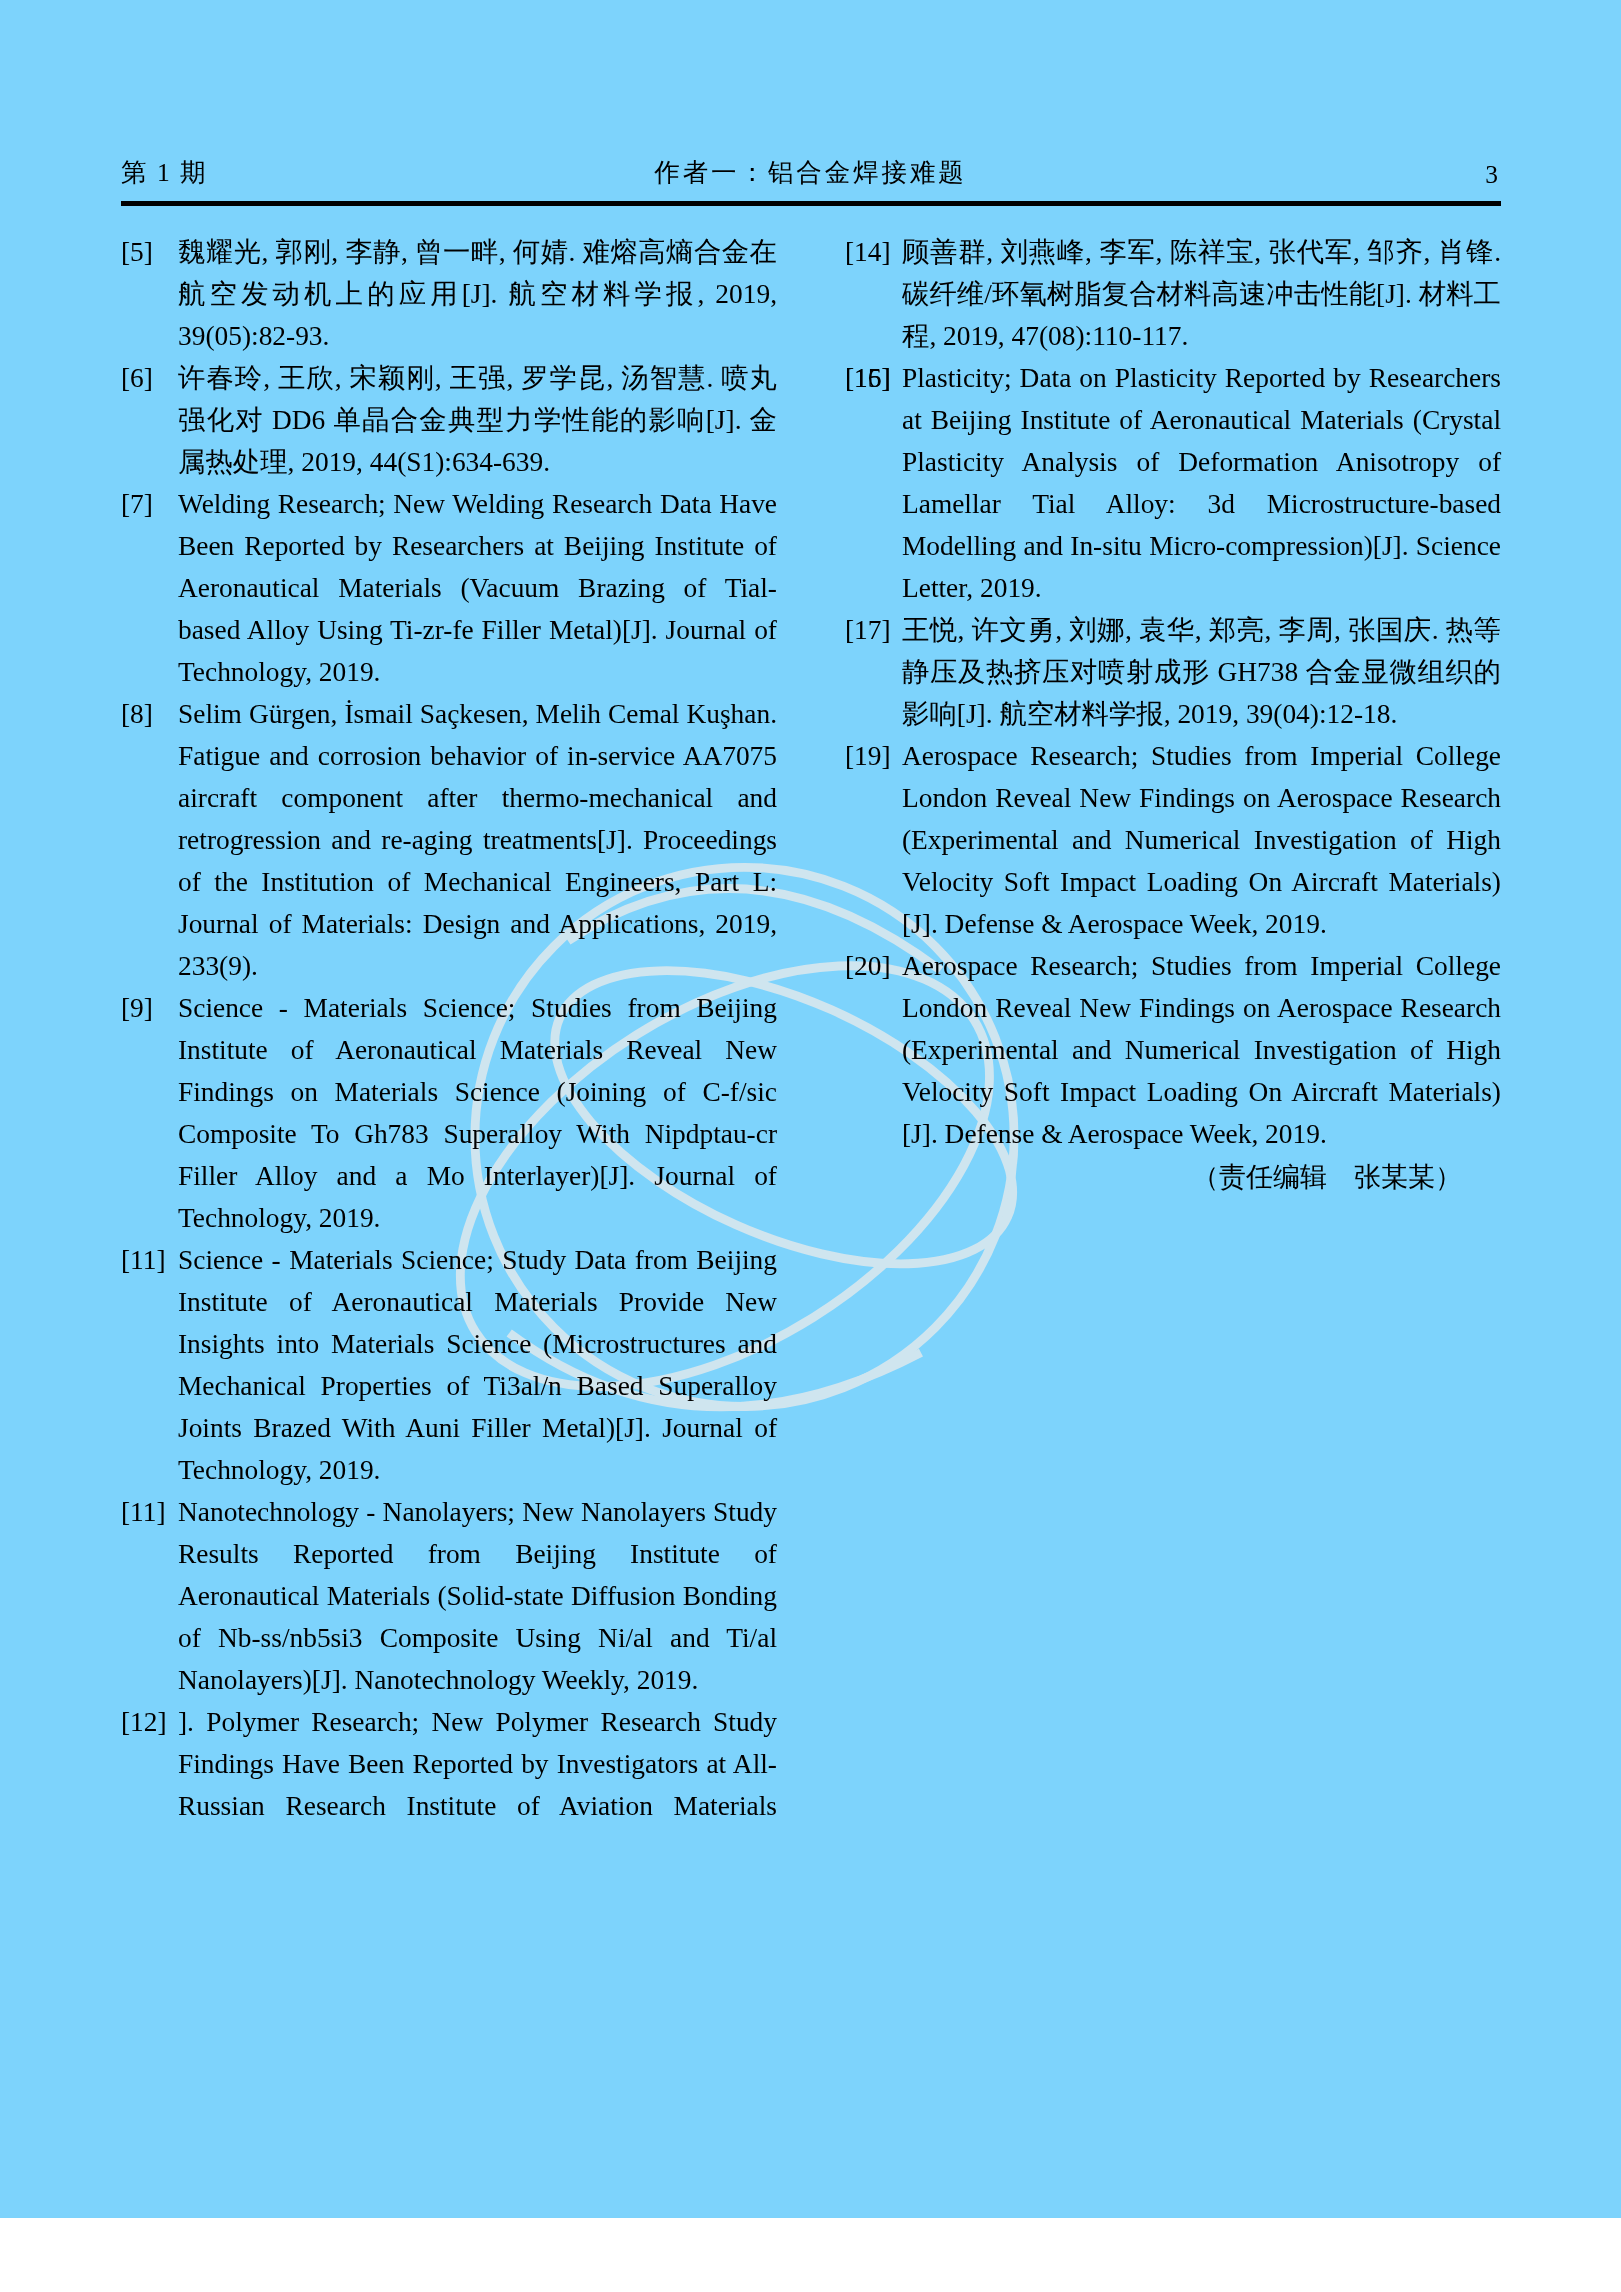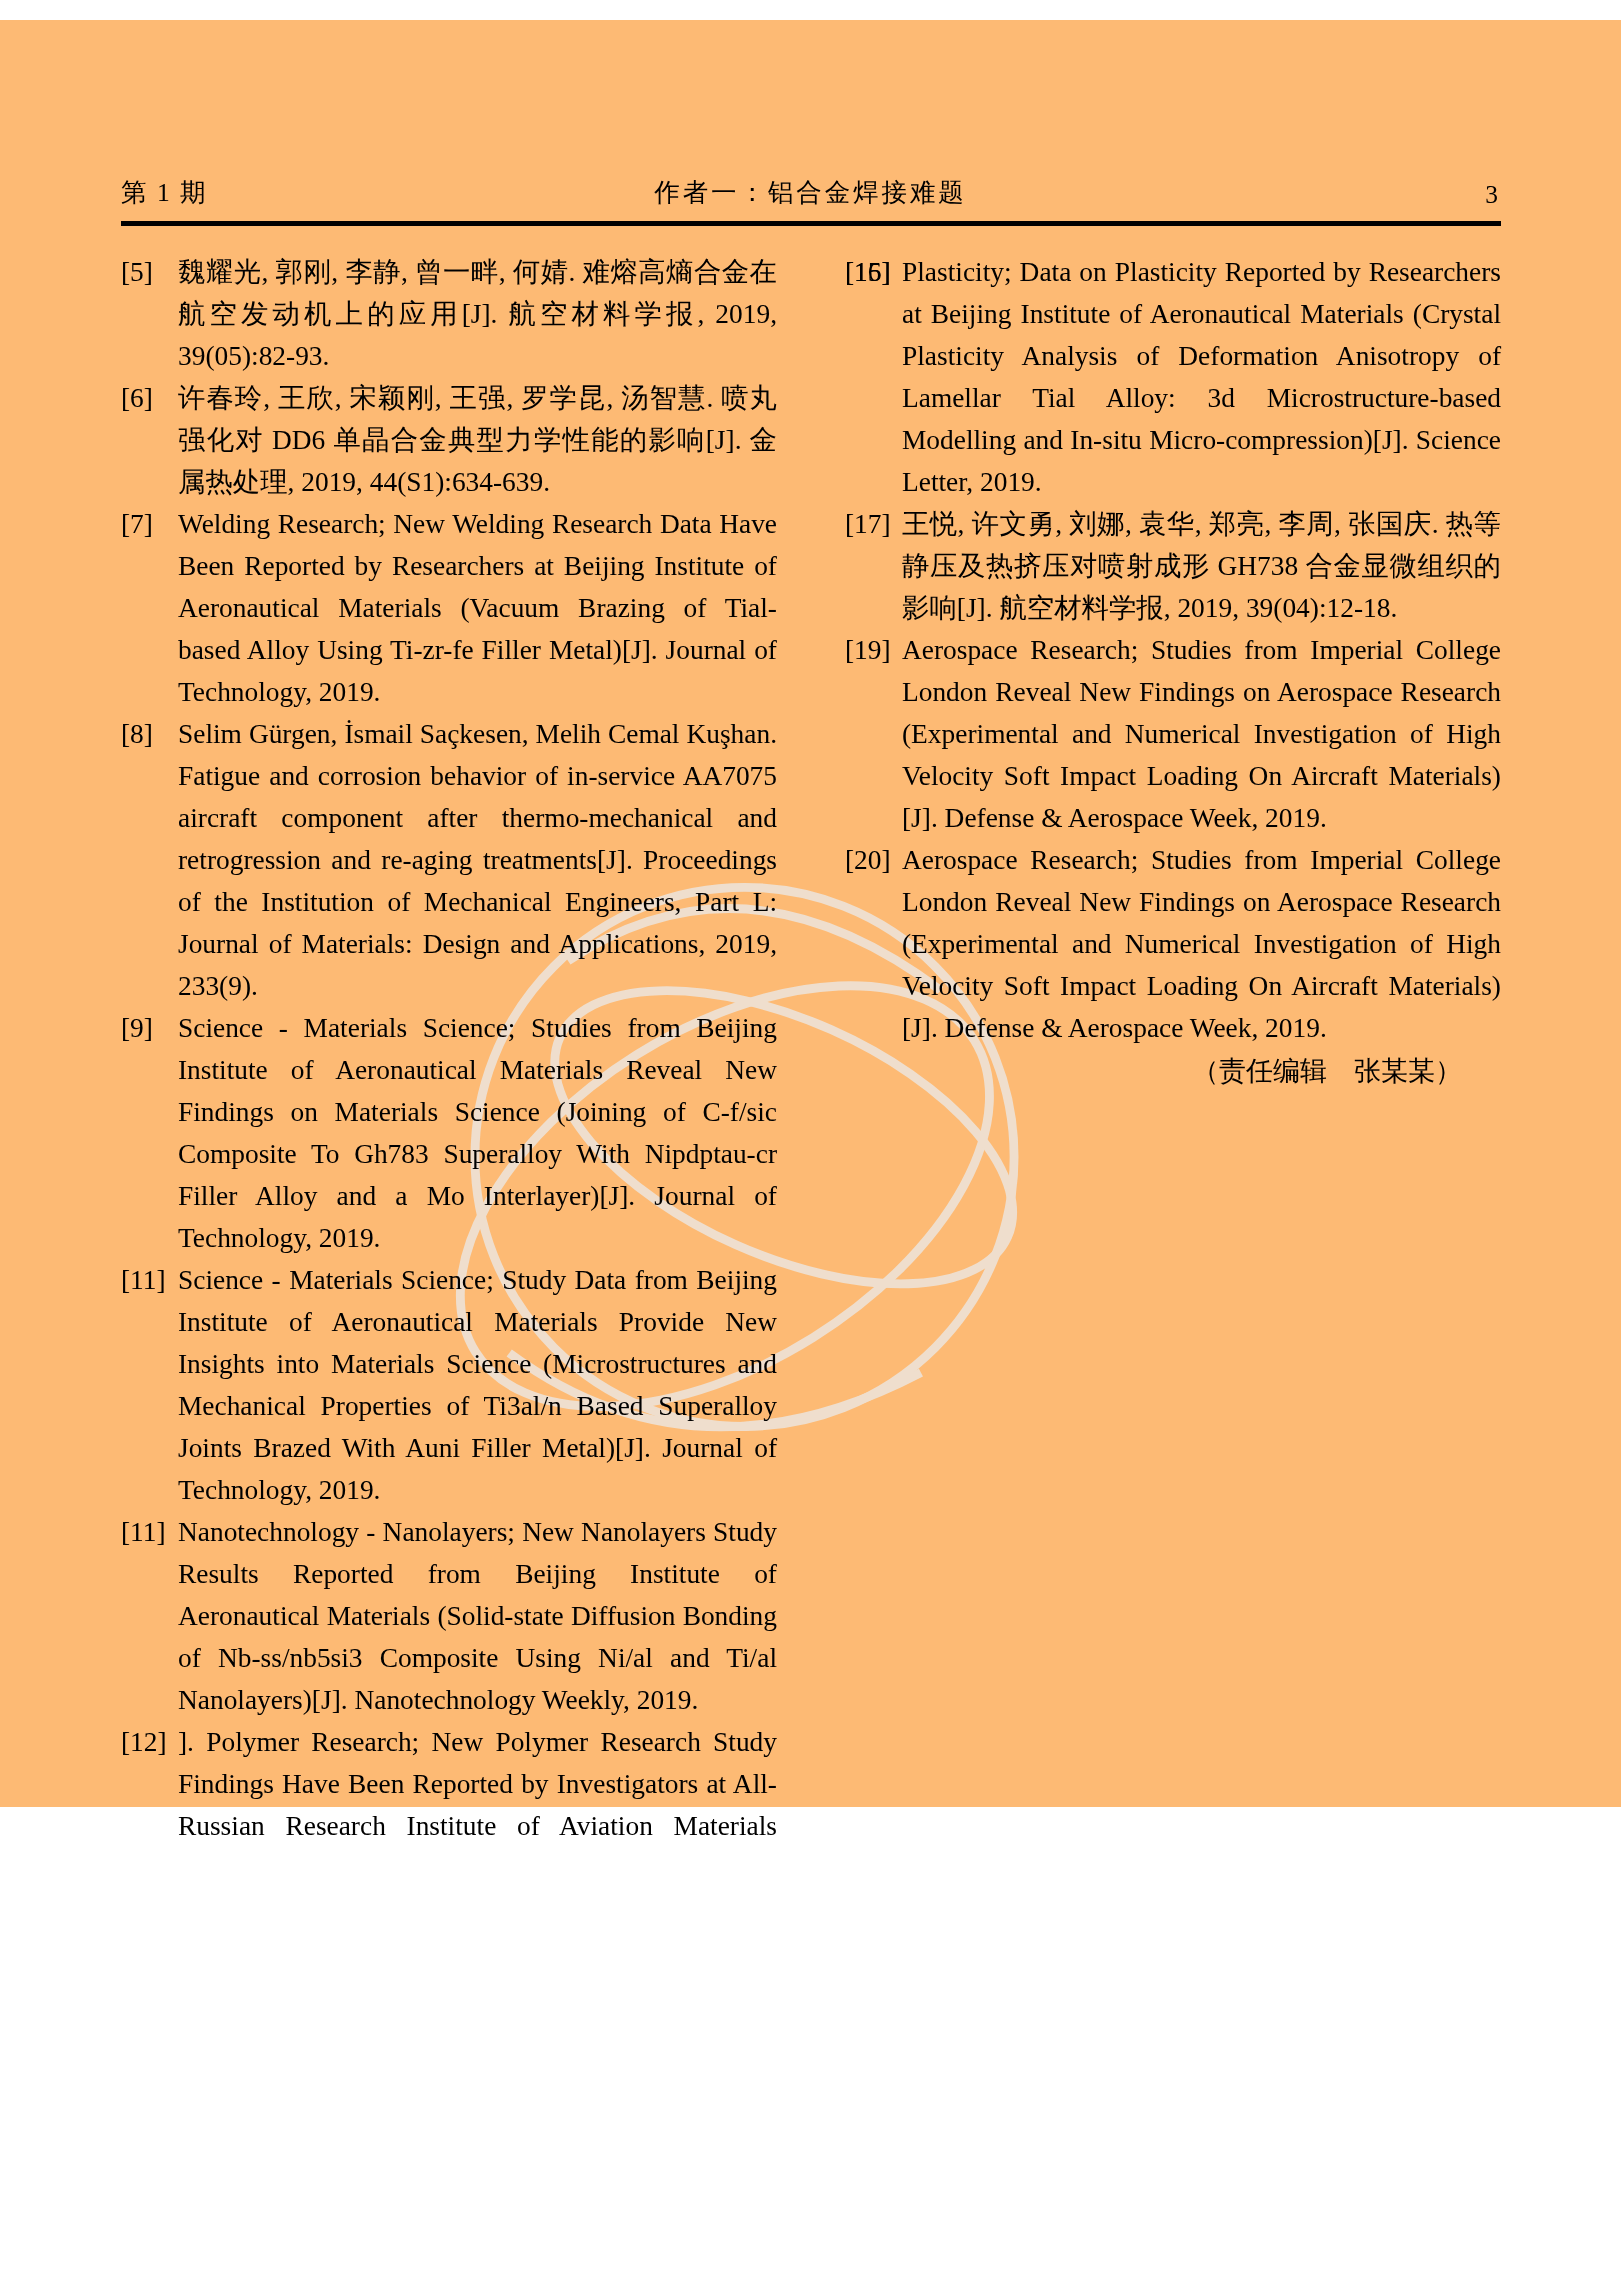--- a/index.html
+++ b/index.html
@@ -5,23 +5,22 @@
   * { margin: 0; padding: 0; box-sizing: border-box; }
   html, body {
     width: 1621px; height: 2293px;
     background: #ffffff;
     font-family: "Liberation Serif", "DejaVu Serif", serif;
     color: #000000;
     overflow: hidden;
   }
   #page {
     position: relative;
-    width: 1621px; height: 1787px;
-    background: #fdba74;
-    margin-top: 20px;
+    width: 1621px; height: 2218px;
+    background: #7dd3fc;
   }
   
   #running-header {
     position: absolute;
     left: 121px; right: 121px; top: 155px;
     height: 39px;
     font-size: 25.5px;
     display: flex;
     align-items: flex-end;
   }
@@ -118,20 +117,23 @@
     <div class="ref">
       <span class="num">[11]</span><span>Nanotechnology - Nanolayers; New Nanolayers Study Results Reported from Beijing Institute of Aeronautical Materials (Solid-state Diffusion Bonding of Nb-ss/nb5si3 Composite Using Ni/al and Ti/al Nanolayers)[J]. Nanotechnology Weekly, 2019.</span>
     </div>
     <div class="ref justify-last">
       <span class="num">[12]</span><span>]. Polymer Research; New Polymer Research Study Findings Have Been Reported by Investigators at All-Russian Research Institute of Aviation Materials</span>
     </div>
   </div>
 
   <div id="col-right" class="ref-col">
     <div class="ref">
+      <span class="num">[14]</span><span>顾善群, 刘燕峰, 李军, 陈祥宝, 张代军, 邹齐, 肖锋. 碳纤维/环氧树脂复合材料高速冲击性能[J]. 材料工程, 2019, 47(08):110-117.</span>
+    </div>
+    <div class="ref">
       <span class="num">[15]</span>
     </div>
     <div class="ref">
       <span class="num">[16]</span><span>Plasticity; Data on Plasticity Reported by Researchers at Beijing Institute of Aeronautical Materials (Crystal Plasticity Analysis of Deformation Anisotropy of Lamellar Tial Alloy: 3d Microstructure-based Modelling and In-situ Micro-compression)[J]. Science Letter, 2019.</span>
     </div>
     <div class="ref">
       <span class="num">[17]</span><span>王悦, 许文勇, 刘娜, 袁华, 郑亮, 李周, 张国庆. 热等静压及热挤压对喷射成形 GH738 合金显微组织的影响[J]. 航空材料学报, 2019, 39(04):12-18.</span>
     </div>
     <div class="ref">
       <span class="num">[19]</span><span>Aerospace Research; Studies from Imperial College London Reveal New Findings on Aerospace Research (Experimental and Numerical Investigation of High Velocity Soft Impact Loading On Aircraft Materials)[J]. Defense &amp; Aerospace Week, 2019.</span>

